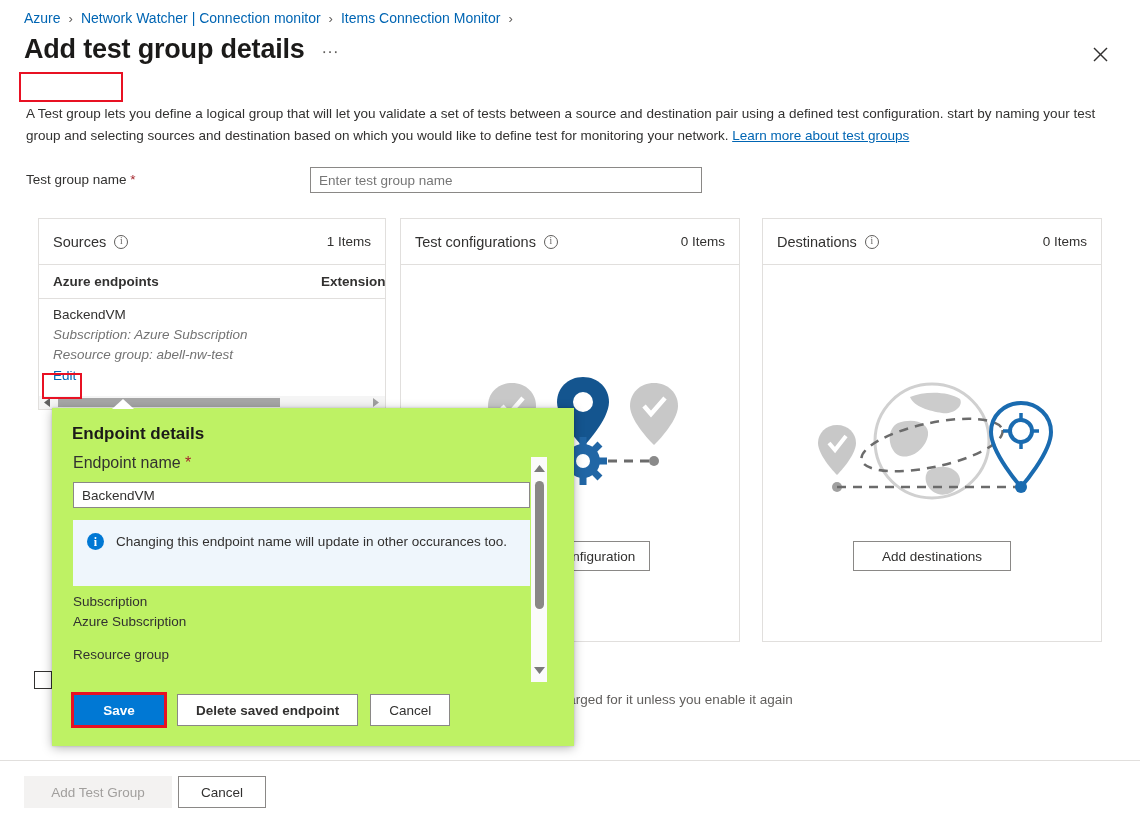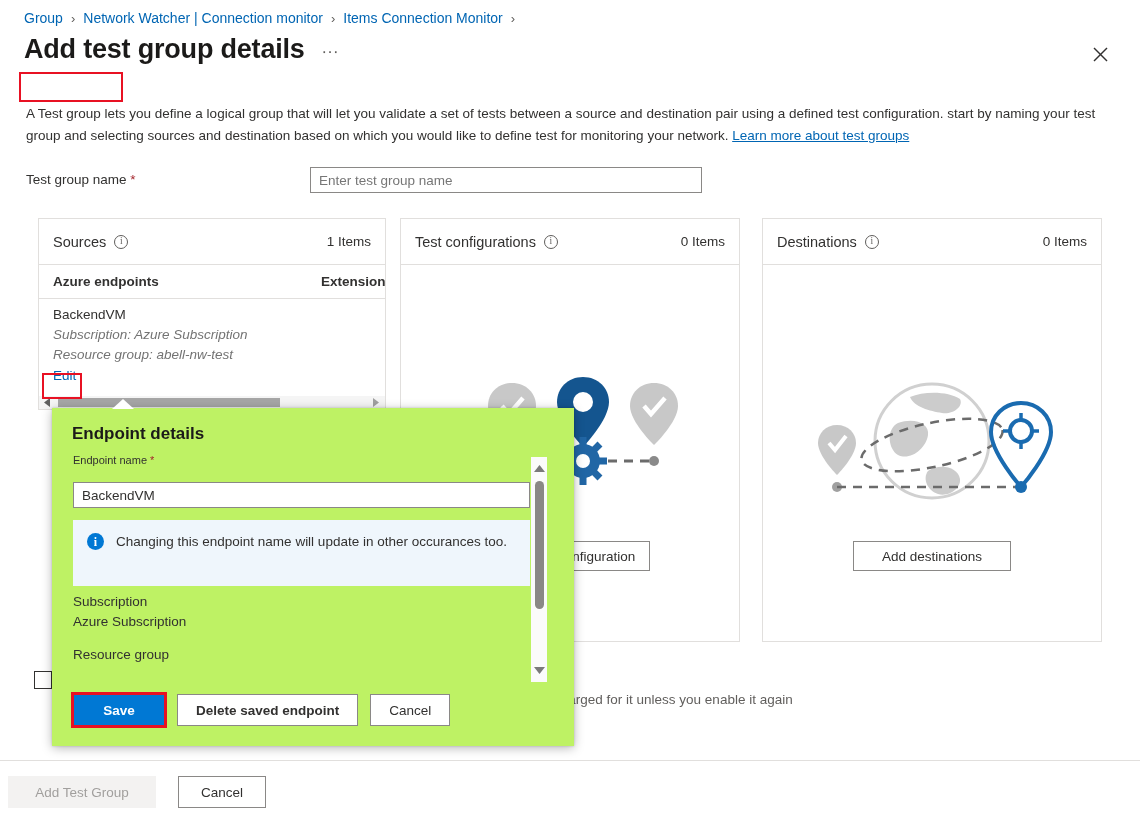--- a/index.html
+++ b/index.html
@@ -243,21 +243,21 @@
   
   #footer {
     position: absolute;
     left: 0; right: 0; top: 760px;
     height: 64px;
     border-top: 1px solid #e1dfdd;
     background: #ffffff;
   }
   #btn-add-test-group {
     position: absolute;
-    left: 8px; top: 15px;
+    left: 24px; top: 15px;
     width: 148px; height: 32px;
     background: #f3f2f1;
     border: 1px solid #f3f2f1;
     color: #a19f9d;
     font-family: "Liberation Sans", sans-serif;
     font-size: 13.5px;
     cursor: default;
   }
   #btn-footer-cancel {
     position: absolute;
@@ -291,21 +291,21 @@
   #dialog-title {
     position: absolute;
     left: 20px; top: 16px;
     font-size: 17px;
     font-weight: bold;
     color: #1b1a19;
   }
   #ep-name-label {
     position: absolute;
     left: 21px; top: 46px;
-    font-size: 11px;
+    font-size: 16px;
   }
   #ep-name-input {
     position: absolute;
     left: 21px; top: 74px;
     width: 457px; height: 26px;
     border: 1px solid #8a8886;
     padding: 0 8px;
     font-family: "Liberation Sans", sans-serif;
     font-size: 13.5px;
     color: #323130;
@@ -419,21 +419,21 @@
     width: 96px; height: 36px;
     border: 3px solid #e81123;
     pointer-events: none;
     z-index: 14;
   }
 </style>
 </head>
 <body>
 
 <div id="breadcrumb">
-  <span class="crumb-link">Group</span>
+  <span class="crumb-link">Azure</span>
   <span class="crumb-sep">›</span>
   <span class="crumb-link">Network Watcher | Connection monitor</span>
   <span class="crumb-sep">›</span>
   <span class="crumb-link">Items Connection Monitor</span>
   <span class="crumb-sep">›</span>
 </div>
 
 <div id="page-title">Add test group details</div>
 <div id="title-more">∙∙∙</div>
 <div id="close-btn">

